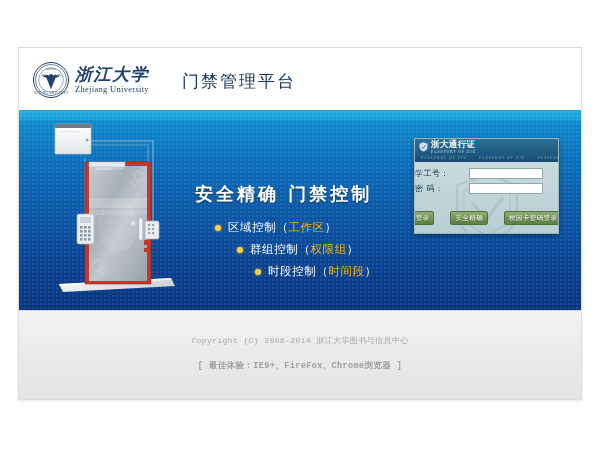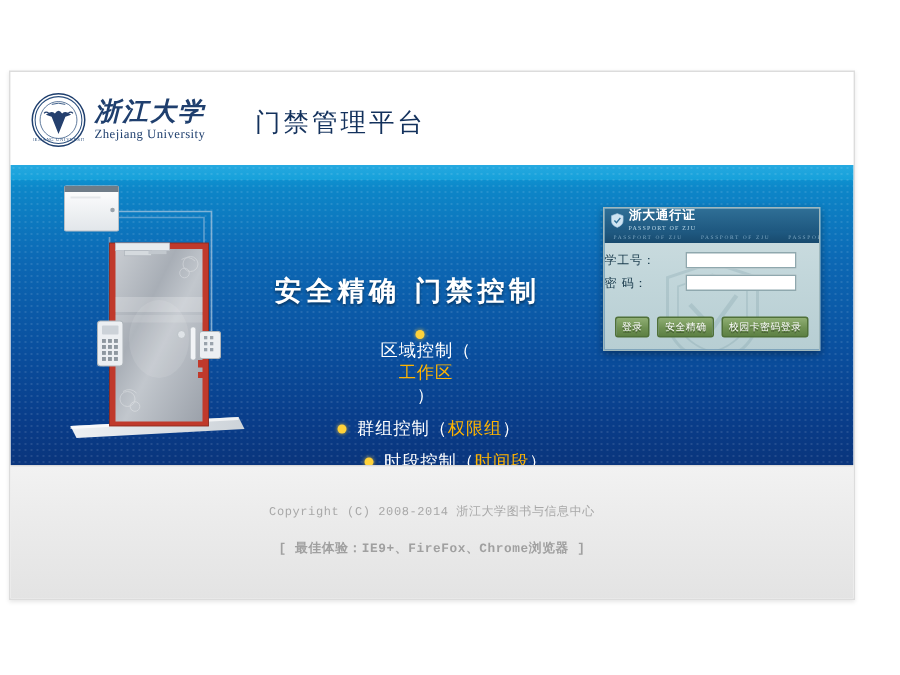--- a/index.html
+++ b/index.html
@@ -3,21 +3,21 @@
 <meta charset="utf-8">
 <style>
   html,body{margin:0;padding:0;}
   body{
     width:600px;height:450px;overflow:hidden;
     background:#ffffff;
     font-family:"Liberation Sans","DejaVu Sans",sans-serif;
   }
   
   #page-card{
-    position:absolute;left:6px;top:47px;width:564px;height:353px;
+    position:absolute;left:18px;top:47px;width:564px;height:353px;
     background:#ffffff;
     border:1px solid #dcdcdc;
     box-sizing:border-box;
     box-shadow:0 1px 3px rgba(0,0,0,.10);
     overflow:hidden;
   }
   
   #site-header{
     position:absolute;left:0;top:0;width:100%;height:62px;
     background:#ffffff;
@@ -75,21 +75,21 @@
   #headline{
     position:absolute;left:176px;top:72px;
     font-size:18px;font-weight:bold;color:#ffffff;
     letter-spacing:3px;
     text-shadow:0 1px 2px rgba(0,0,0,.45);
     font-family:"DejaVu Sans","Liberation Sans",sans-serif;
     white-space:nowrap;
   }
   #bullet-list{position:absolute;left:196px;top:110px;}
   .bullet-row{display:flex;align-items:center;margin-bottom:7px;white-space:nowrap;}
-  .bullet-row.i1{margin-left:0px;flex-direction:column;}
+  .bullet-row.i1{margin-left:0px;}
   .bullet-row.i2{margin-left:22px;}
   .bullet-row.i3{margin-left:40px;}
   .dot{
     width:6px;height:6px;border-radius:50%;
     background:#ffd23a;flex:none;margin-right:7px;
     box-shadow:0 0 3px rgba(255,210,58,.8);
   }
   .b-main{font-size:11.5px;color:#ffffff;letter-spacing:.6px;
     font-family:"DejaVu Sans","Liberation Sans",sans-serif;}
   .b-paren{font-size:11.5px;color:#ffb400;letter-spacing:.6px;
@@ -104,21 +104,21 @@
     overflow:hidden;
   }
   #login-head{
     position:absolute;left:0;top:0;width:100%;height:15px;
     background:linear-gradient(180deg,#2f6f96 0%,#1e5880 100%);
     display:flex;align-items:center;padding-left:4px;box-sizing:border-box;
   }
   #shield-icon{width:9px;height:10px;flex:none;margin-right:3px;}
   #passport-cn{
     font-size:8.5px;color:#ffffff;font-weight:bold;letter-spacing:.4px;
-    font-family:"DejaVu Sans","Liberation Sans",sans-serif;line-height:9px;text-align:center;
+    font-family:"DejaVu Sans","Liberation Sans",sans-serif;line-height:9px;
   }
   #passport-en{
     font-size:4px;color:#bcd9e8;letter-spacing:.8px;line-height:5px;
     font-family:"Liberation Serif",serif;
   }
   #passport-strip{
     position:absolute;left:0;top:15px;width:100%;height:8px;
     background:linear-gradient(180deg,#1f5a82 0%,#184a6e 100%);
     overflow:hidden;white-space:nowrap;
     display:flex;align-items:center;
@@ -142,21 +142,21 @@
   }
   .form-input{
     width:74px;height:11px;
     background:#ffffff;border:1px solid #8fa8ae;
     box-sizing:border-box;font-size:7px;padding:0 2px;
     font-family:"Liberation Sans",sans-serif;color:#222;
     outline:none;
   }
   #btn-row{
     position:absolute;left:0;top:72px;width:100%;
-    display:flex;justify-content:center;align-items:center;gap:5px;
+    display:flex;justify-content:center;align-items:center;gap:16px;
   }
   .gbtn{
     background:linear-gradient(180deg,#8fae73 0%,#6f9153 55%,#5d8044 100%);
     border:1px solid #4f7038;border-radius:2px;
     color:#ffffff;font-size:6.5px;letter-spacing:.4px;
     padding:2px 4px;line-height:8px;white-space:nowrap;
     font-family:"DejaVu Sans","Liberation Sans",sans-serif;
     text-shadow:0 1px 0 rgba(0,0,0,.35);
     cursor:pointer;
   }

